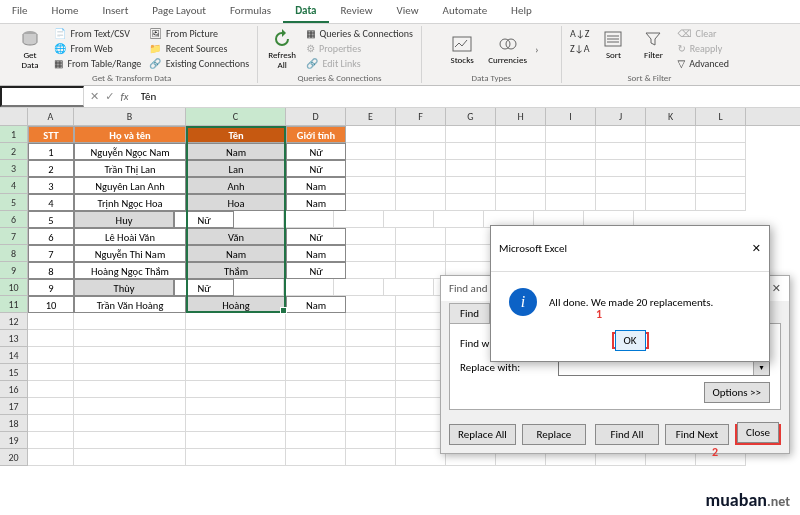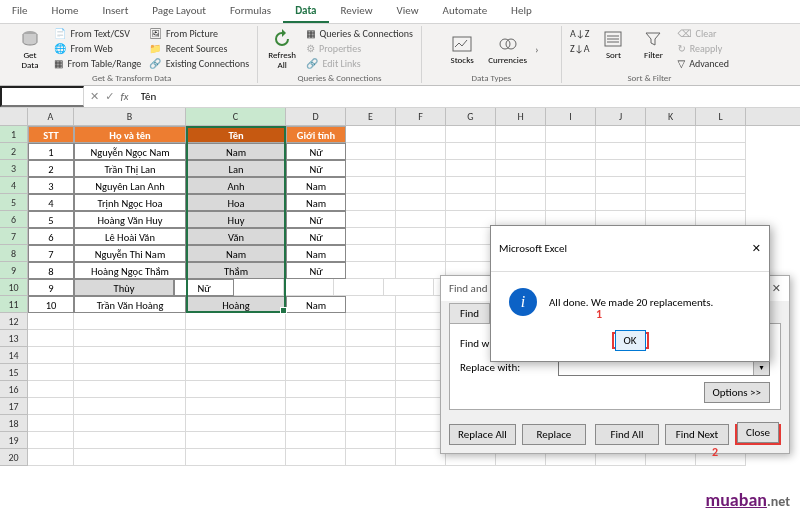--- a/index.html
+++ b/index.html
@@ -86,21 +86,21 @@
 
 
 .cA { width: 46px; }
 .cB { width: 112px; }
 .cC { width: 100px; }
 .cD { width: 60px; }
 .cRest { width: 50px; }
 
 
 .watermark { position: absolute; right: 10px; bottom: 4px; font-size: 18px; font-weight: bold; }
-.watermark .m { color: #701a75; text-decoration: underline; }
+.watermark .m { color: #0f172a; }
 .watermark .net { color: #666; font-size: 14px; }
 </style>
 </head>
 <body>
 
 <div class="tabs">
   <div class="tab">File</div>
   <div class="tab">Home</div>
   <div class="tab">Insert</div>
   <div class="tab">Page Layout</div>
@@ -373,21 +373,20 @@
           <div class="cell cRest"></div>
           <div class="cell cRest"></div>
           <div class="cell cRest"></div>
           <div class="cell cRest"></div>
           <div class="cell cRest"></div>
           <div class="cell cRest"></div>
           <div class="cell cRest"></div>
         </div>
         <div class="row">
           <div class="cell databorder cA">5</div>
-          <div class="cell databorder cB">Hoàng Văn Huy</div>
           <div class="cell databorder cC selcol">Huy</div>
           <div class="cell databorder cD">Nữ</div>
           <div class="cell cRest"></div>
           <div class="cell cRest"></div>
           <div class="cell cRest"></div>
           <div class="cell cRest"></div>
           <div class="cell cRest"></div>
           <div class="cell cRest"></div>
           <div class="cell cRest"></div>
           <div class="cell cRest"></div>

